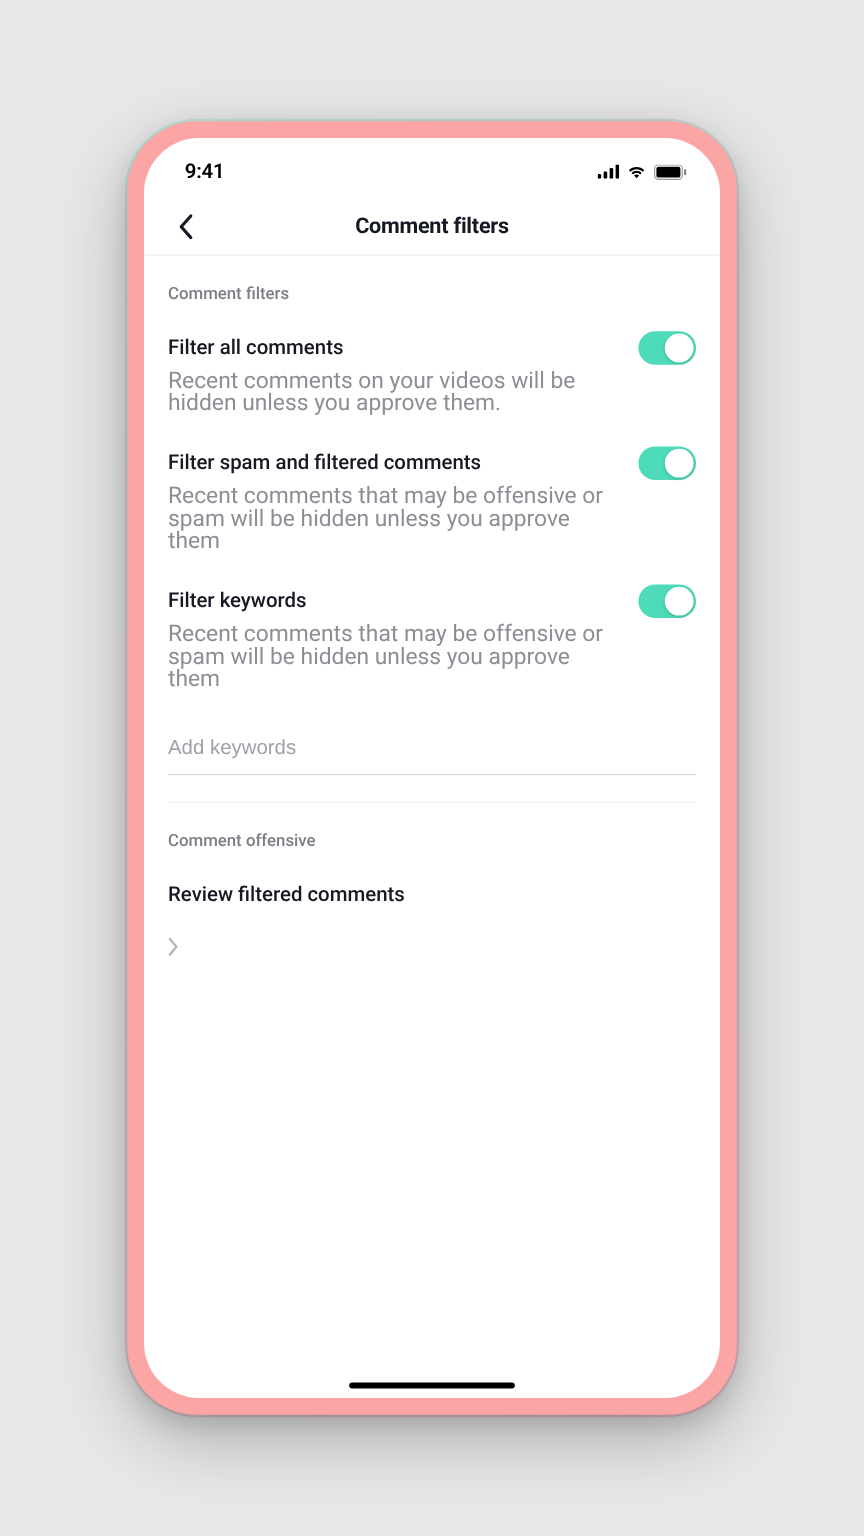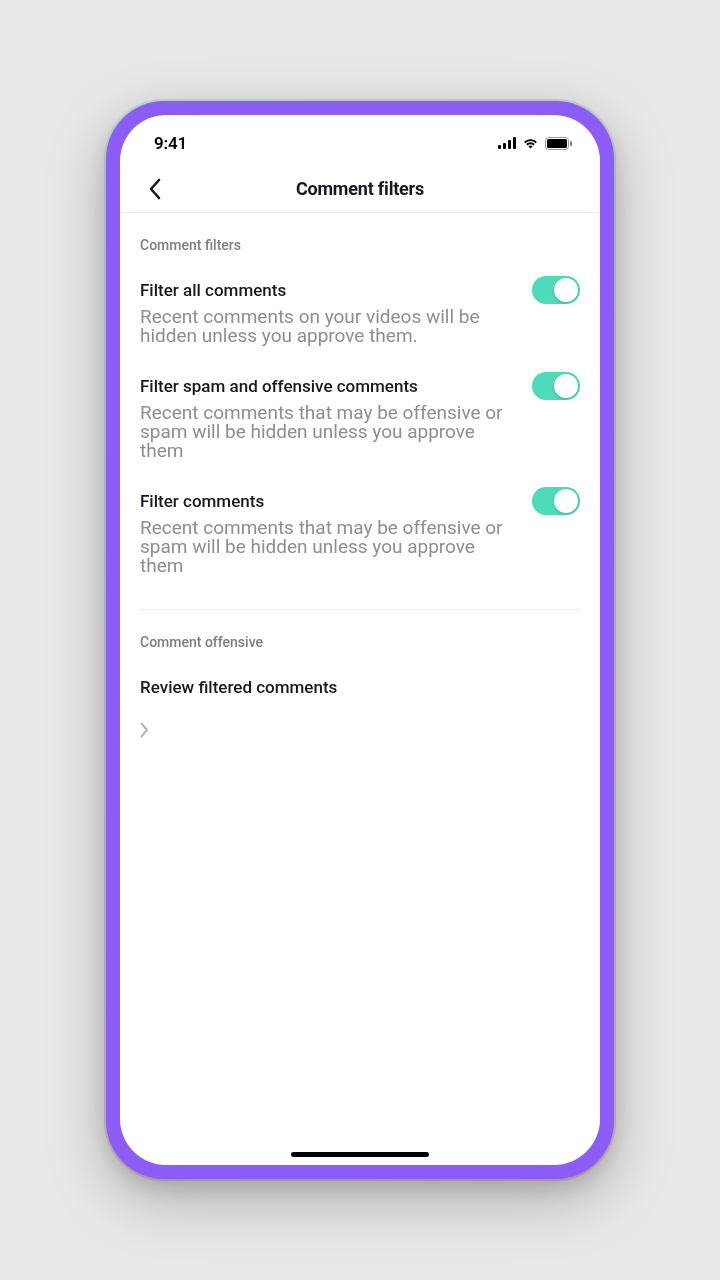--- a/index.html
+++ b/index.html
@@ -13,21 +13,21 @@
       background: #e8e8e8;
       width: 720px;
       height: 1280px;
       display: flex;
       align-items: center;
       justify-content: center;
     }
     .phone-frame {
       width: 508px;
       height: 1078px;
-      background: #8b5cf6;
+      background: #fca5a5;
       border-radius: 58px;
       padding: 14px;
       position: relative;
       box-shadow: 0 20px 60px rgba(0,0,0,0.25), 0 8px 20px rgba(0,0,0,0.12);
     }
     .phone-frame::before {
       content: '';
       position: absolute;
       inset: -2px;
       border-radius: 60px;
@@ -234,38 +234,41 @@
           <div class="setting-title">Filter all comments</div>
           <div class="setting-desc">Recent comments on your videos will be hidden unless you approve them.</div>
         </div>
         <div class="toggle on">
           <div class="toggle-knob"></div>
         </div>
       </div>
 
       <div class="setting-row">
         <div class="setting-main">
-          <div class="setting-title">Filter spam and offensive comments</div>
+          <div class="setting-title">Filter spam and filtered comments</div>
           <div class="setting-desc">Recent comments that may be offensive or spam will be hidden unless you approve them</div>
         </div>
         <div class="toggle on">
           <div class="toggle-knob"></div>
         </div>
       </div>
 
       <div class="setting-row">
         <div class="setting-main">
-          <div class="setting-title">Filter comments</div>
+          <div class="setting-title">Filter keywords</div>
           <div class="setting-desc">Recent comments that may be offensive or spam will be hidden unless you approve them</div>
         </div>
         <div class="toggle on">
           <div class="toggle-knob"></div>
         </div>
       </div>
 
+      <div class="keyword-input-wrap">
+        <input class="keyword-input" type="text" placeholder="Add keywords" style="">
+      </div>
 
       <div class="section-divider"></div>
 
       <div class="section-header">Comment offensive</div>
 
       <div class="nav-row">
         <div class="setting-main">
           <div class="setting-title">Review filtered comments</div>
         </div>
         <svg class="chevron" width="9" height="16" viewBox="0 0 9 16" fill="none">

